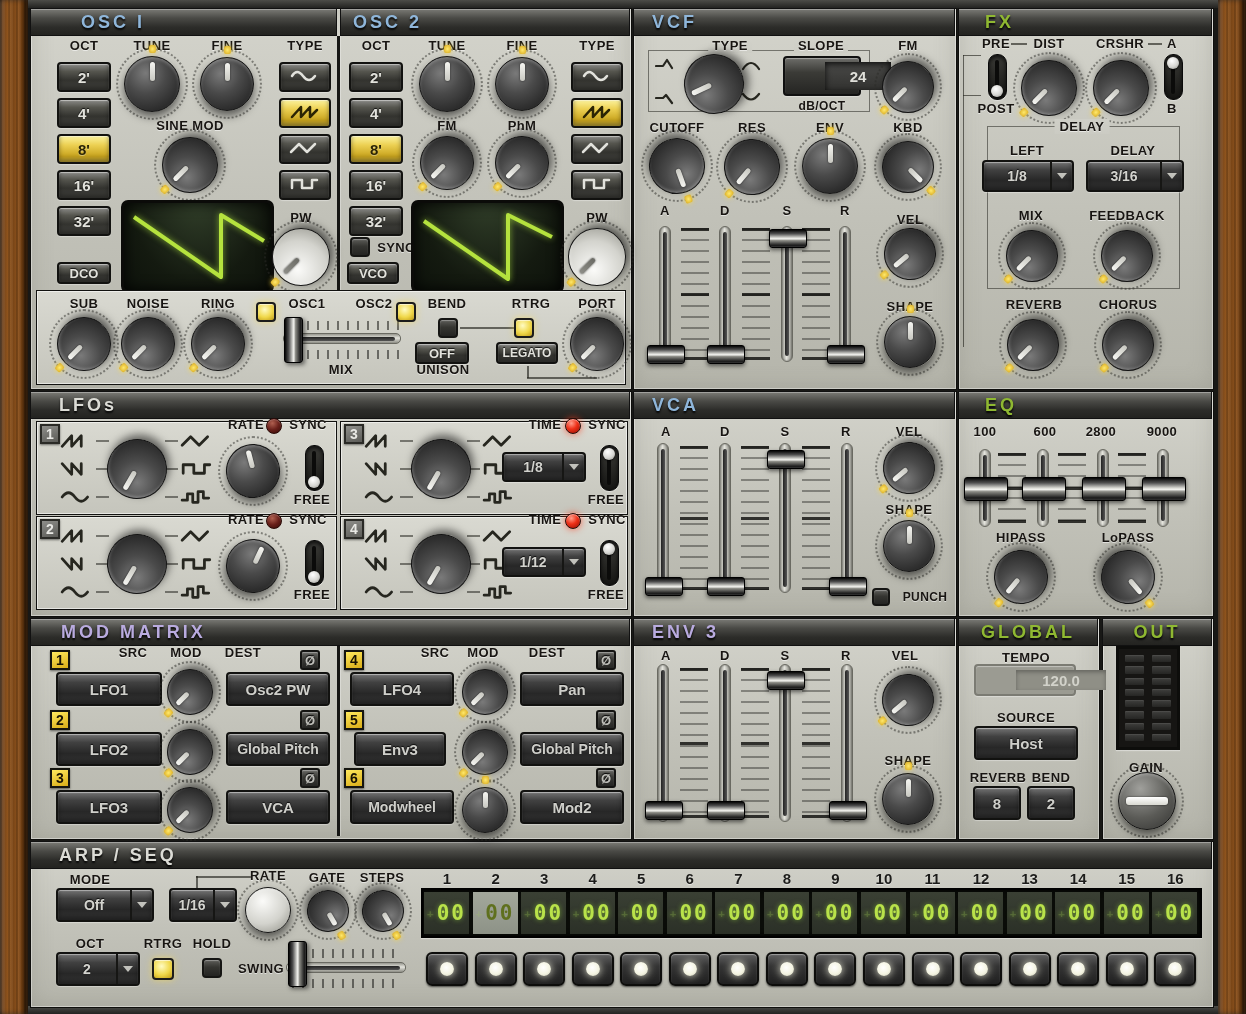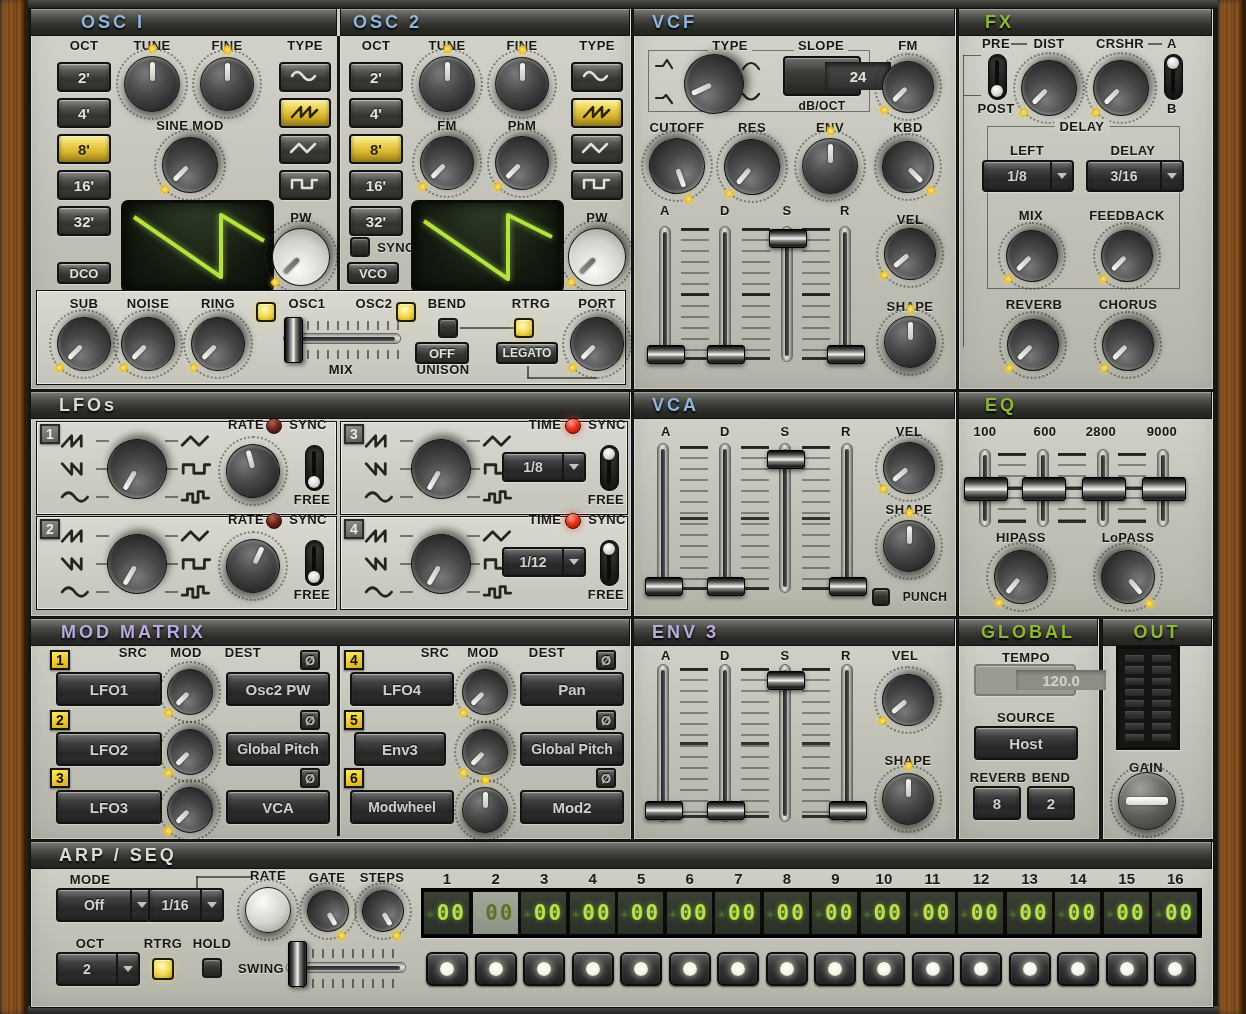--- a/index.html
+++ b/index.html
@@ -944,21 +944,21 @@
       </b>
     </div>
 
   <div class="lb" style="left:90px;top:872px">MODE</div>
   <div class="dd" style="left:56px;top:888px;width:98px;height:34px">
       <div class="val">Off</div>
       <div class="ar"></div>
     </div>
   <div class="ln" style="left:196px;top:876px;width:56px;height:2px"></div>
   <div class="ln" style="left:196px;top:876px;width:2px;height:12px"></div>
-  <div class="dd" style="left:148px;top:888px;width:76px;height:34px">
+  <div class="dd" style="left:169px;top:888px;width:68px;height:34px">
       <div class="val">1/16</div>
       <div class="ar"></div>
     </div>
   <div class="lb" style="left:268px;top:868px">RATE</div>
   <div class="k s" style="left:268px;top:910px;--s:46px">
       <i></i>
       <b></b>
     </div>
   <div class="lb" style="left:327px;top:870px">GATE</div>
   <div class="k d" style="left:328px;top:911px;--s:42px;--r:150deg">

